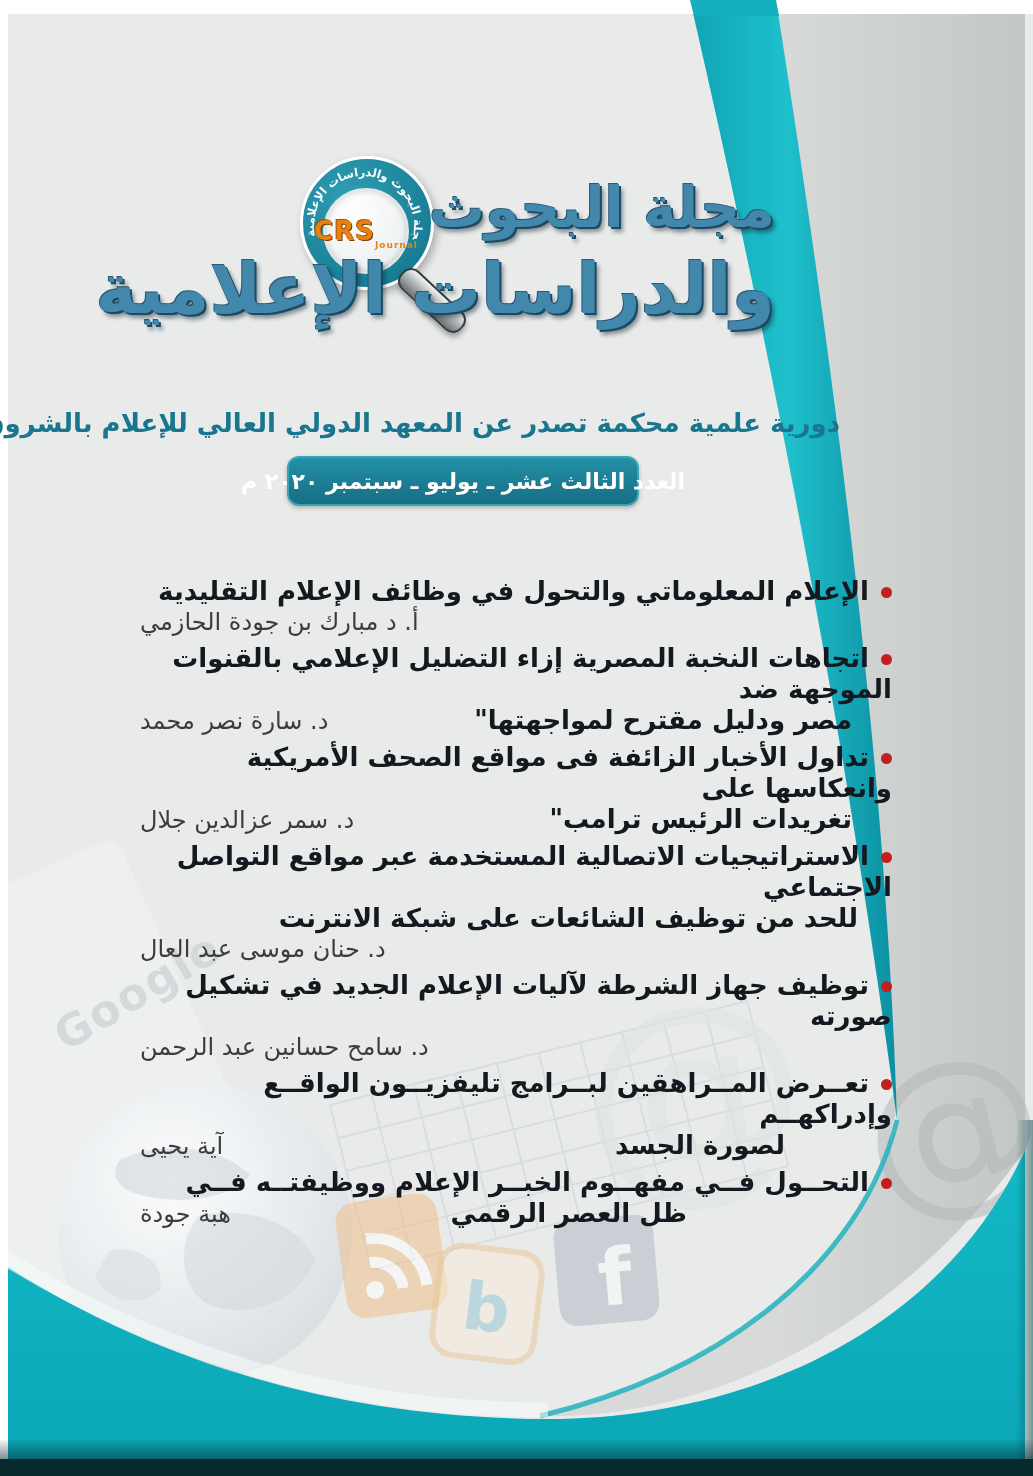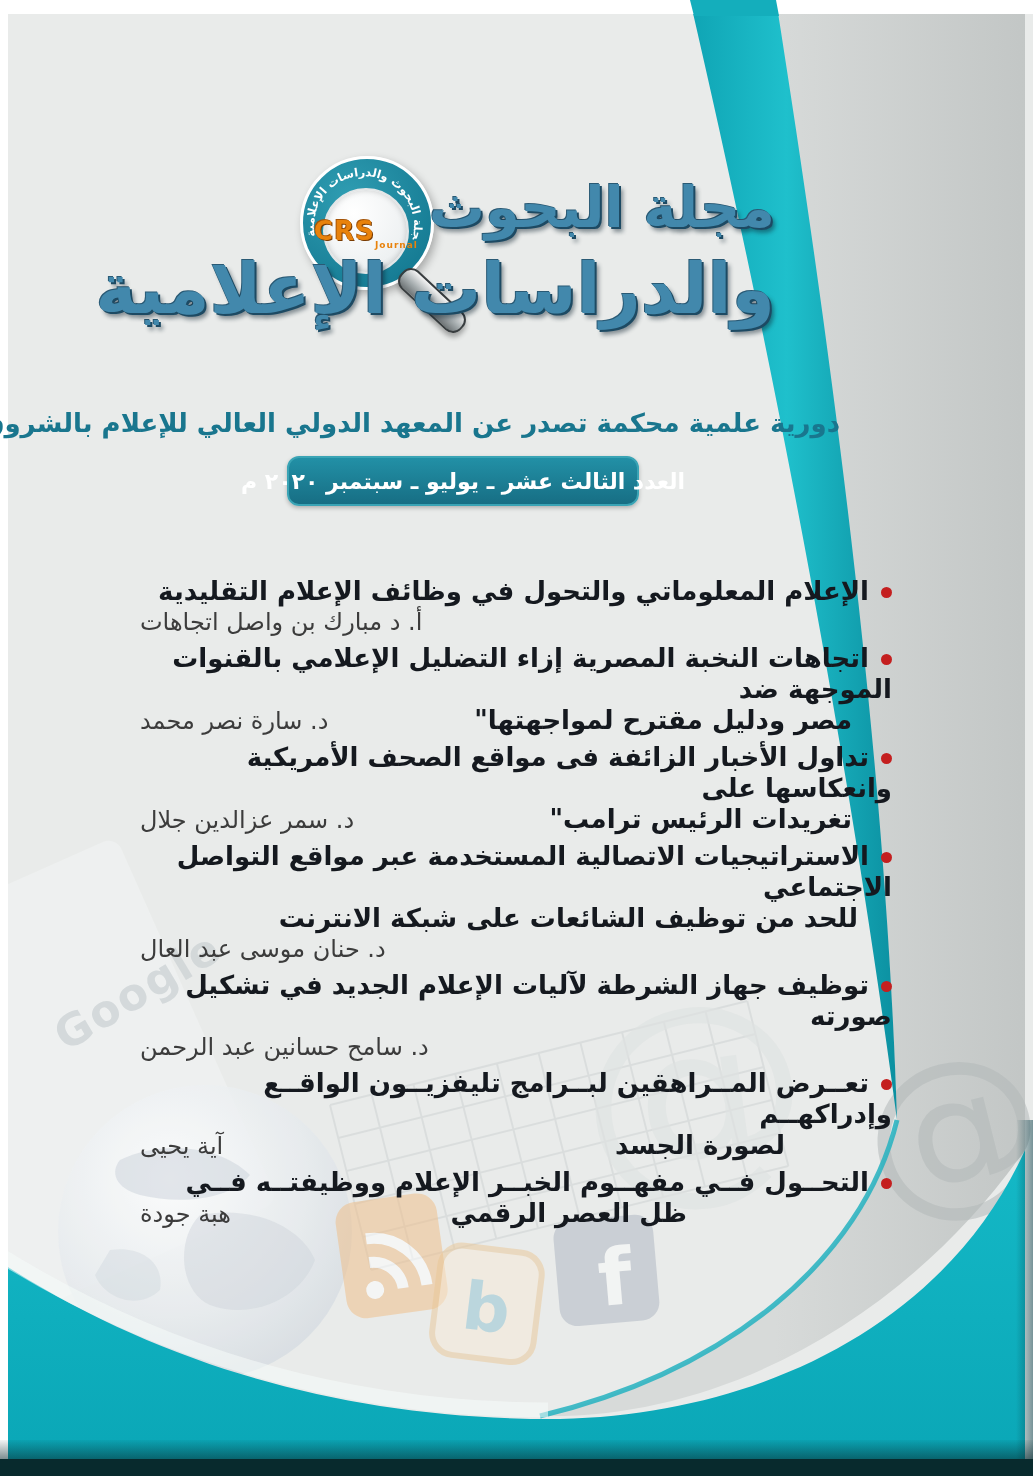--- a/index.html
+++ b/index.html
@@ -197,21 +197,21 @@
   </div>
 
   <div class="subtitle">دورية علمية محكمة تصدر عن المعهد الدولي العالي للإعلام بالشروق</div>
 
   <div class="issue-badge">العدد الثالث عشر ـ يوليو ـ سبتمبر ٢٠٢٠ م</div>
 
   <div class="articles">
 
     <div class="article">
       <div class="t"><span class="bullet"></span><span>الإعلام المعلوماتي والتحول في وظائف الإعلام التقليدية</span></div>
-      <div class="author a-only">أ. د مبارك بن واصل اتجاهات</div>
+      <div class="author a-only">أ. د مبارك بن جودة الحازمي</div>
     </div>
 
     <div class="article">
     </div>
 
     <div class="article">
       <div class="t"><span class="bullet"></span><span>اتجاهات النخبة المصرية إزاء التضليل الإعلامي بالقنوات الموجهة ضد</span></div>
       <div class="row">
         <span class="t i40">مصر ودليل مقترح لمواجهتها"</span>
         <span class="author">د. سارة نصر محمد</span>

